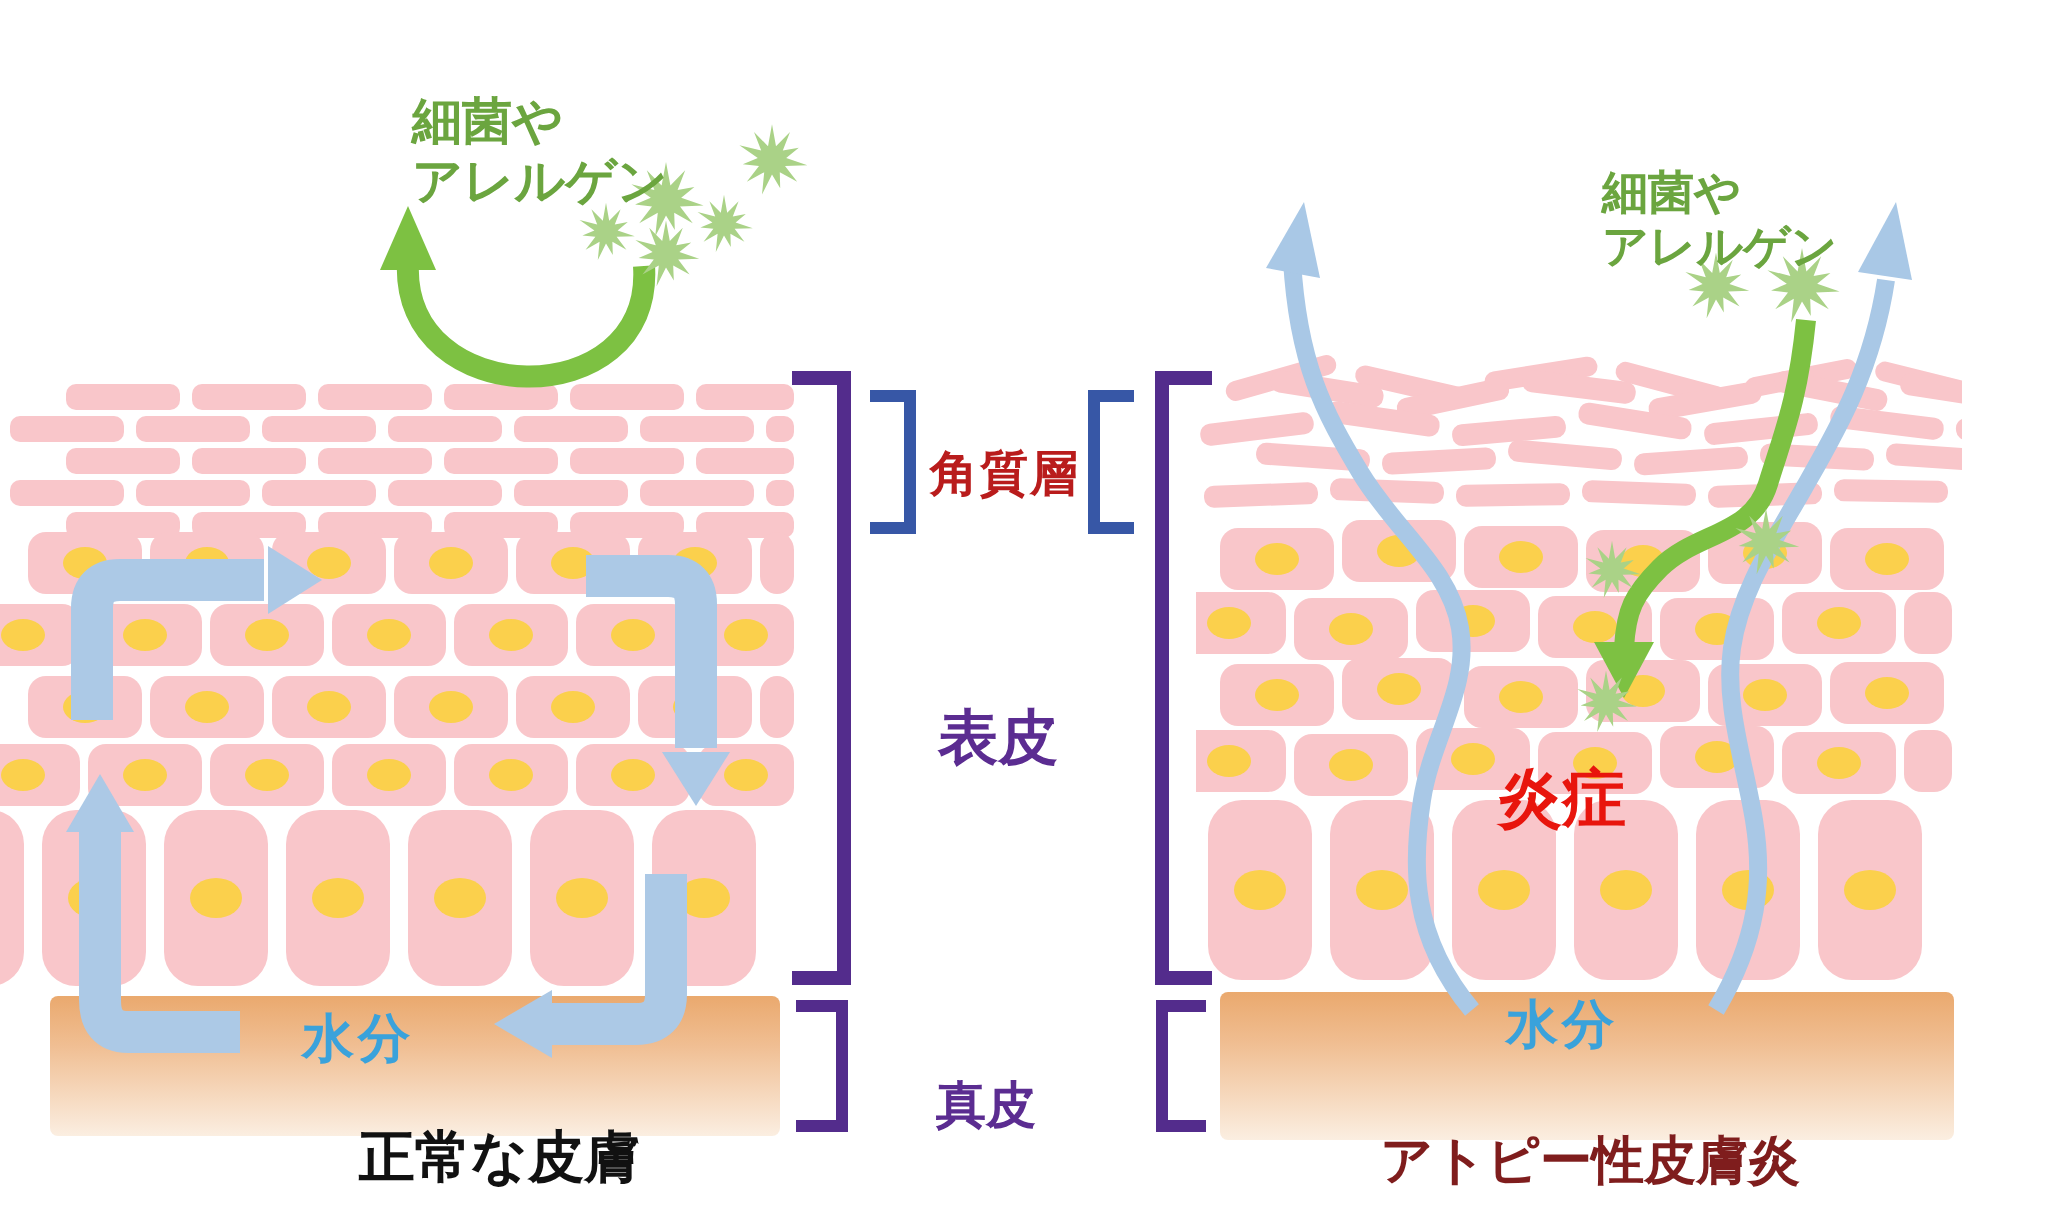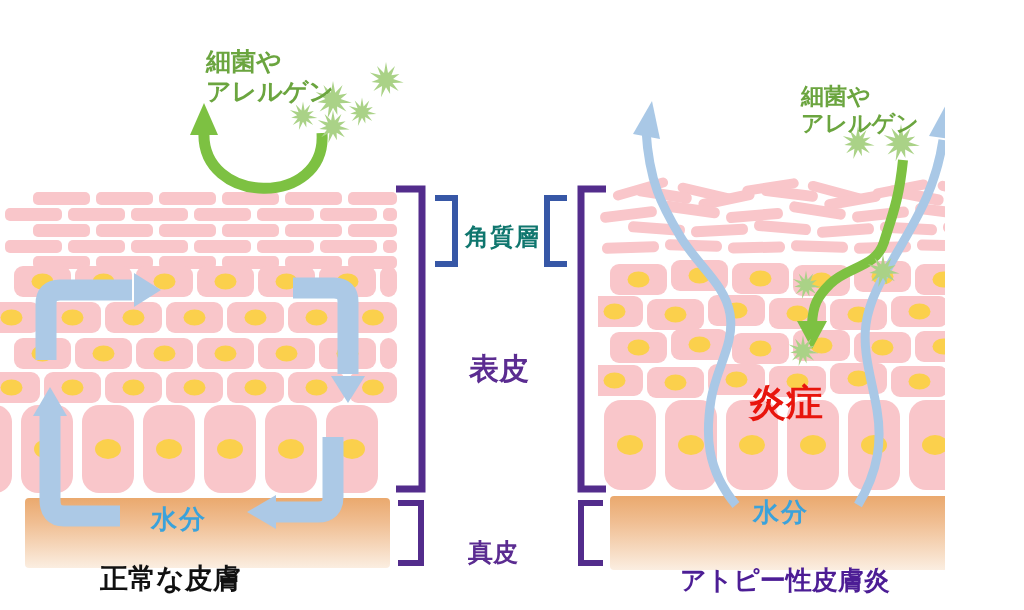--- a/index.html
+++ b/index.html
@@ -2,20 +2,21 @@
 <html><head>
 <meta charset="utf-8">
 <style>
   html,body{margin:0;padding:0;background:#fff;}
   #canvas{
     position:relative;
     width:945px;height:610px;
     background:#ffffff;
     overflow:hidden;
     font-family:"Liberation Sans","DejaVu Sans",sans-serif;
+    padding-left:36px;
   }
   #art{position:absolute;left:0;top:0;}
   .lbl{position:absolute;font-weight:bold;white-space:nowrap;}
   .allergen-lbl{line-height:30px;}
   .allergen-lbl.right{line-height:27px;}
 </style>
 </head>
 <body>
 
 <div id="canvas">
@@ -282,27 +283,27 @@
       <path d="M603 503 L581 503 L581 563 L603 563" fill="none" stroke="#532C8C" stroke-width="6"></path>
       <path d="M435 198 L455 198 L455 264 L435 264" fill="none" stroke="#3757A6" stroke-width="6"></path>
       <path d="M567 198 L547 198 L547 264 L567 264" fill="none" stroke="#3757A6" stroke-width="6"></path>
     </svg>
 
   <div class="lbl allergen-lbl" style="left: 206px; top: 46px; font-size: 25px; color: rgb(107, 165, 63);">
     <div>細菌や</div>
     <div>アレルゲン</div>
   </div>
   <div class="lbl" style="left: 151px; top: 502px; font-size: 26px; letter-spacing: 2px; color: rgb(58, 162, 219);">水分</div>
-  <div class="lbl" style="left: 100px; top: 560px; width: 220px; text-align: left; font-size: 28px; color: rgb(17, 17, 17);">正常な皮膚</div>
-
-  <div class="lbl" style="left: 465px; top: 221px; font-size: 24px; letter-spacing: 1px; color: #0f766e;">角質層</div>
+  <div class="lbl" style="left: 100px; top: 560px; width: 220px; text-align: right; font-size: 28px; color: rgb(17, 17, 17);">正常な皮膚</div>
+
+  <div class="lbl" style="left: 465px; top: 221px; font-size: 24px; letter-spacing: 1px; color: #b91c1c;">角質層</div>
   <div class="lbl" style="left: 469px; top: 349px; font-size: 30px; color: rgb(91, 44, 145);">表皮</div>
   <div class="lbl" style="left: 468px; top: 536px; font-size: 25px; color: rgb(91, 44, 145);">真皮</div>
 
   <div class="lbl allergen-lbl right" style="left: 801px; top: 83px; font-size: 23px; color: rgb(107, 165, 63);">
     <div>細菌や</div>
     <div>アレルゲン</div>
   </div>
-  <div class="lbl" style="left: 749px; top: 378px; font-size: 37px; color: rgb(232, 21, 13);">炎症</div>
+  <div class="lbl" style="left: 749px; top: 378px; font-size: 32px; color: rgb(232, 21, 13);">炎症</div>
   <div class="lbl" style="left: 753px; top: 495px; font-size: 26px; letter-spacing: 2px; color: rgb(58, 162, 219);">水分</div>
-  <div class="lbl" style="left: 680px; top: 563px; width: 220px; text-align: left; font-size: 26px; color: #4c1d95;">アトピー性皮膚炎</div>
+  <div class="lbl" style="left: 680px; top: 563px; width: 220px; text-align: right; font-size: 26px; color: #7f1d1d;">アトピー性皮膚炎</div>
 
 </div>
 
 </body></html>

